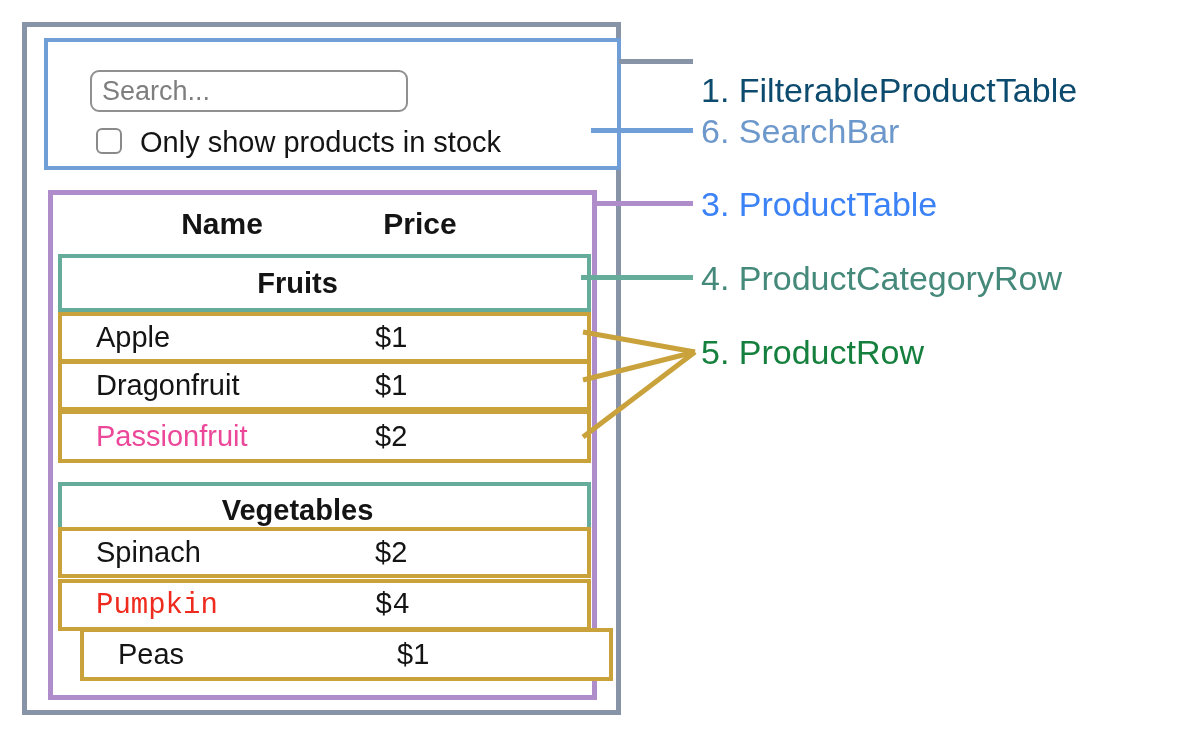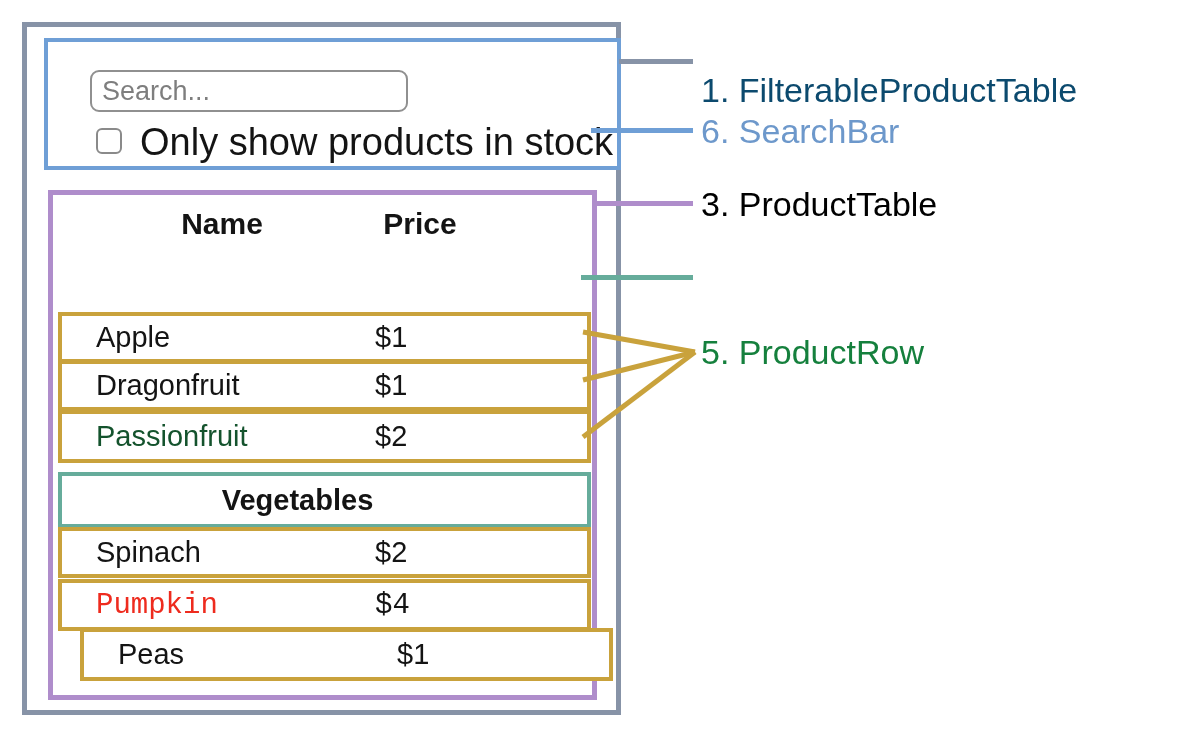--- a/index.html
+++ b/index.html
@@ -18,21 +18,21 @@
   .search-input{
     position:absolute;left:42px;top:28px;width:318px;height:42px;box-sizing:border-box;
     border:2px solid #909090;border-radius:9px;padding:0 0 0 10px;
     font-family:"Liberation Sans", sans-serif;font-size:27px;color:#141414;outline:none;
   }
   .search-input::placeholder{color:#7e7e7e;opacity:1;}
   .stock-checkbox{
     position:absolute;left:48px;top:86px;width:26px;height:26px;margin:0;
     appearance:none;-webkit-appearance:none;border:2px solid #8a8a8a;border-radius:6px;background:#fff;
   }
-  .stock-label{position:absolute;left:92px;top:84px;font-size:38px;line-height:32px;color:#141414;white-space:nowrap;}
+  .stock-label{position:absolute;left:92px;top:84px;font-size:29px;line-height:32px;color:#141414;white-space:nowrap;}
 
   
   .hdr{position:absolute;top:12px;transform:translateX(-50%);font-size:30px;font-weight:bold;white-space:nowrap;}
   .hdr-name{left:169px;}
   .hdr-price{left:367px;}
   .trow{position:absolute;left:5px;width:525px;background:#fff;display:flex;align-items:center;}
   .cat-row{border:4px solid #66ac9b;justify-content:center;}
   .cat-label{font-size:29px;font-weight:bold;transform:translateX(-27px);white-space:nowrap;}
   .prod-row{border:4px solid #c9a23c;}
   .prod-name{padding-left:34px;font-size:29px;white-space:nowrap;}
@@ -56,37 +56,40 @@
       <input class="search-input" type="text" placeholder="Search..." style="">
       <input class="stock-checkbox" type="checkbox" style="">
       <span class="stock-label">Only show products in stock</span>
     </div>
 
     <div class="abs table-box" style="border-color: rgb(175, 141, 203);">
 
       <span class="hdr hdr-name">Name</span>
       <span class="hdr hdr-price">Price</span>
 
+      <div class="trow cat-row" style="top: 59px; height: 50px; border-color: rgb(102, 172, 155);">
+        <span class="cat-label">Fruits</span>
+      </div>
 
       <div class="trow prod-row" style="top: 117px; height: 43px; border-color: rgb(201, 162, 60);">
         <span class="prod-name">Apple</span>
         <span class="prod-price">$1</span>
       </div>
 
       <div class="trow prod-row" style="top: 165px; height: 43px; border-color: rgb(201, 162, 60);">
         <span class="prod-name">Dragonfruit</span>
         <span class="prod-price">$1</span>
       </div>
 
       <div class="trow prod-row" style="top: 215px; height: 45px; border-color: rgb(201, 162, 60);">
-        <span class="prod-name" style="color: #14532d;">Passionfruit</span>
+        <span class="prod-name" style="color: #ec4899;">Passionfruit</span>
         <span class="prod-price">$2</span>
       </div>
 
-      <div class="trow cat-row" style="top: 277px; height: 48px; border-color: rgb(102, 172, 155);">
+      <div class="trow cat-row" style="top: 287px; height: 48px; border-color: rgb(102, 172, 155);">
         <span class="cat-label">Vegetables</span>
       </div>
 
       <div class="trow prod-row" style="top: 332px; height: 43px; border-color: rgb(201, 162, 60);">
         <span class="prod-name">Spinach</span>
         <span class="prod-price">$2</span>
       </div>
 
       <div class="trow prod-row" style="top: 384px; height: 44px; border-color: rgb(201, 162, 60); font-family: Liberation Mono, monospace;">
         <span class="prod-name" style="color: rgb(238, 43, 30);">Pumpkin</span>
@@ -107,16 +110,17 @@
   <div class="cline" style="left: 581px; top: 275px; width: 112px; background-color: rgb(102, 172, 155);"></div>
 
   <svg class="gold-lines" width="125" height="125" viewBox="0 0 125 125">
     <line x1="3" y1="10" x2="115" y2="30" stroke-width="5" style="stroke: rgb(201, 162, 60);"></line>
     <line x1="3" y1="58" x2="115" y2="30" stroke-width="5" style="stroke: rgb(201, 162, 60);"></line>
     <line x1="3" y1="115" x2="115" y2="30" stroke-width="5" style="stroke: rgb(201, 162, 60);"></line>
   </svg>
 
   <div class="legend-label" style="top: 42px; color: #0c4a6e; margin-top: 28px;">1. FilterableProductTable</div>
   <div class="legend-label" style="top: 111px; color: rgb(109, 152, 203);">6. SearchBar</div>
-  <div class="legend-label" style="top: 184px; color: #000000;">3. ProductTable</div>
+  <div class="legend-label" style="top: 184px; color: #3b82f6;">3. ProductTable</div>
+  <div class="legend-label" style="top: 258px; color: rgb(69, 137, 122);">4. ProductCategoryRow</div>
   <div class="legend-label" style="top: 332px; color: #15803d;">5. ProductRow</div>
 
 </div>
 
 </body></html>

